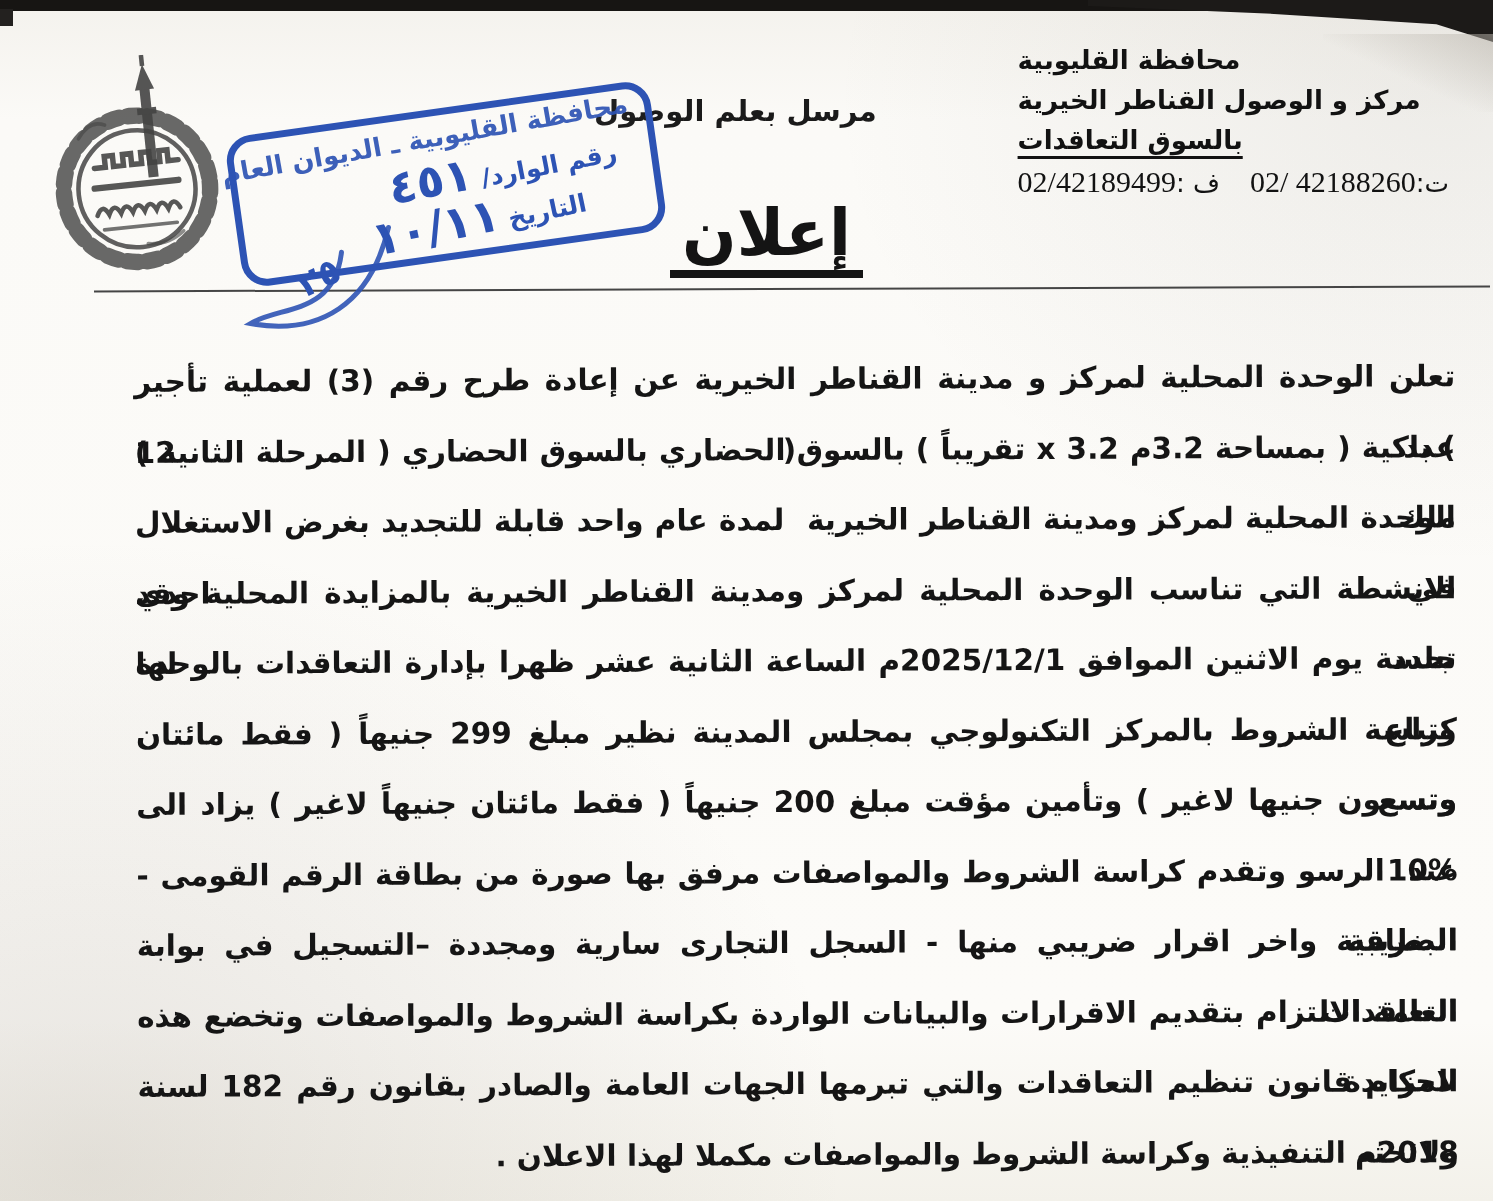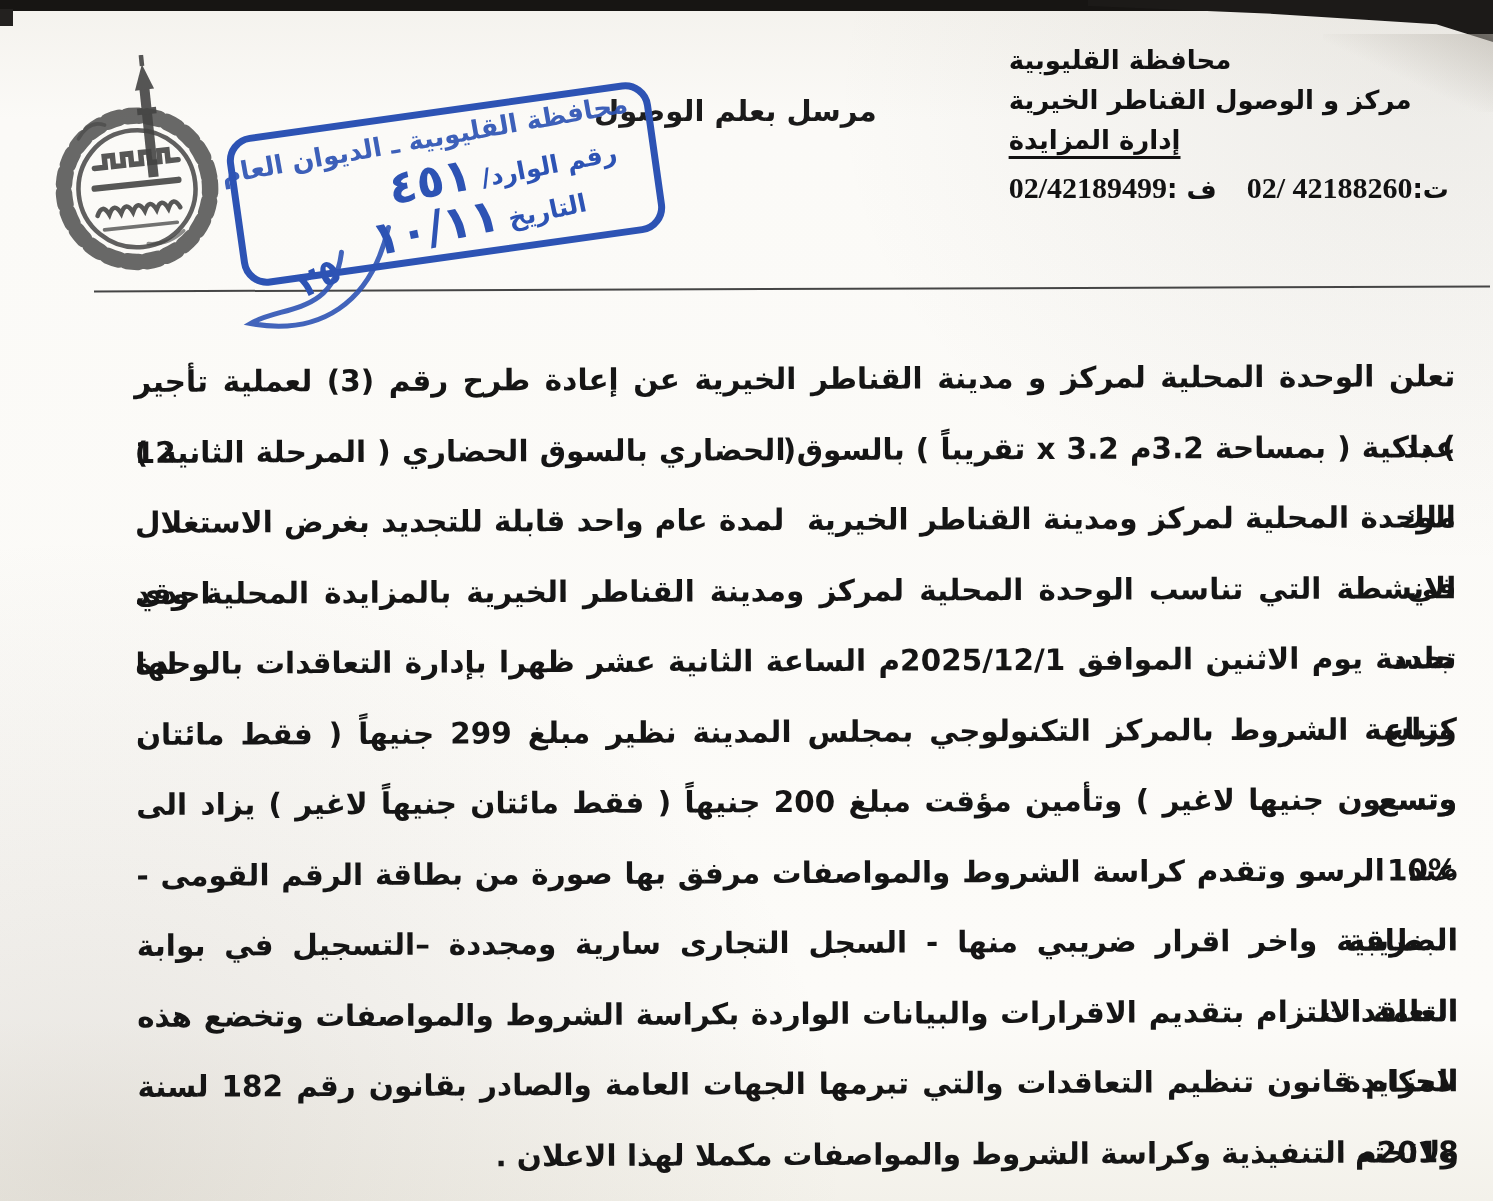--- a/index.html
+++ b/index.html
@@ -23,21 +23,21 @@
     clip-path:polygon(0 0,100% 0,100% 100%,86% 58%,44% 32%,0 14%);}
   .art-left-notch{position:absolute;left:0;top:9px;width:13px;height:17px;background:#23211f;}
   .art-fold{position:absolute;right:0;top:34px;width:170px;height:78px;opacity:.55;
     background:linear-gradient(205deg,#b7b2a9 0%,rgba(183,178,169,0) 55%);
     border-radius:0 0 0 70%;}
 
   
   .hdr-right{position:absolute;top:40px;right:44px;direction:rtl;text-align:left;
     font-weight:bold;font-size:26px;line-height:40px;color:#121212;}
   .hdr-dept{text-decoration:underline;text-decoration-thickness:2.5px;text-underline-offset:7px;}
-  .hdr-phones{margin-top:8px;font-size:26px;font-weight:bold;white-space:nowrap;}
+  .hdr-phones{margin-top:2px;font-size:26px;font-weight:normal;white-space:nowrap;}
   .hdr-phones bdo{font-family:"Liberation Serif",serif;font-size:30px;letter-spacing:.5px;}
   .num-gap{display:inline-block;width:30px;}
 
   
   .sent-note{position:absolute;top:94px;left:594px;direction:rtl;
     font-size:29px;font-weight:bold;color:#1a1a1a;z-index:1;}
 
   
   .logo{position:absolute;left:40px;top:56px;width:192px;height:229px;
     transform:rotate(-6deg);opacity:.88;}
@@ -115,27 +115,30 @@
     <div class="stamp-year">٢٥</div>
     <svg class="stamp-flourish" width="200" height="130" viewBox="0 0 200 130">
       <path d="M178 12 C150 85 95 110 28 88 C60 74 112 92 128 30" stroke="#2d53b4" stroke-width="5" fill="none" stroke-linecap="round" opacity="0.9"></path>
     </svg>
   </div>
 
   <div class="hdr-right">
     <div>محافظة القليوبية</div>
     <div>مركز و الوصول القناطر الخيرية</div>
     <div>
-      <span class="hdr-dept">إدارة المزايدة</span>
+      <span class="hdr-dept">بالسوق التعاقدات</span>
     </div>
     <div class="hdr-phones">
       <span>ت:</span><bdo dir="ltr">02/ 42188260</bdo><span class="num-gap"></span><span>ف :</span><bdo dir="ltr">02/42189499</bdo>
     </div>
   </div>
 
+  <div class="title-wrap">
+    <span class="title-text">إعلان</span>
+  </div>
   <div class="rule"></div>
 
   <div class="doc-body">
     <div class="doc-line">تعلن الوحدة المحلية لمركز و مدينة القناطر الخيرية عن إعادة طرح رقم (3) لعملية تأجير عدد ( 12</div>
     <div class="doc-line">) باكية ( بمساحة 3.2م x 3.2 تقريباً ) بالسوق الحضاري بالسوق الحضاري ( المرحلة الثانية ) ملك</div>
     <div class="doc-line">الوحدة المحلية لمركز ومدينة القناطر الخيرية  لمدة عام واحد قابلة للتجديد بغرض الاستغلال في احدي</div>
     <div class="doc-line">الانشطة التي تناسب الوحدة المحلية لمركز ومدينة القناطر الخيرية بالمزايدة المحلية وقد  تحدد لها</div>
     <div class="doc-line">جلسة يوم الاثنين الموافق 2025/12/1م الساعة الثانية عشر ظهرا بإدارة التعاقدات بالوحدة وتباع</div>
     <div class="doc-line">كراسة الشروط بالمركز التكنولوجي بمجلس المدينة نظير مبلغ 299 جنيهاً ( فقط مائتان وتسع</div>
     <div class="doc-line">وتسعون جنيها لاغير ) وتأمين مؤقت مبلغ 200 جنيهاً ( فقط مائتان جنيهاً لاغير ) يزاد الى %10</div>

